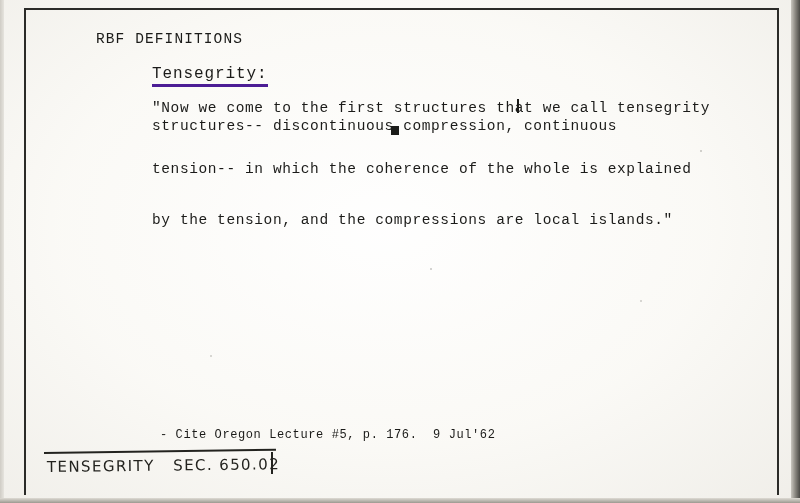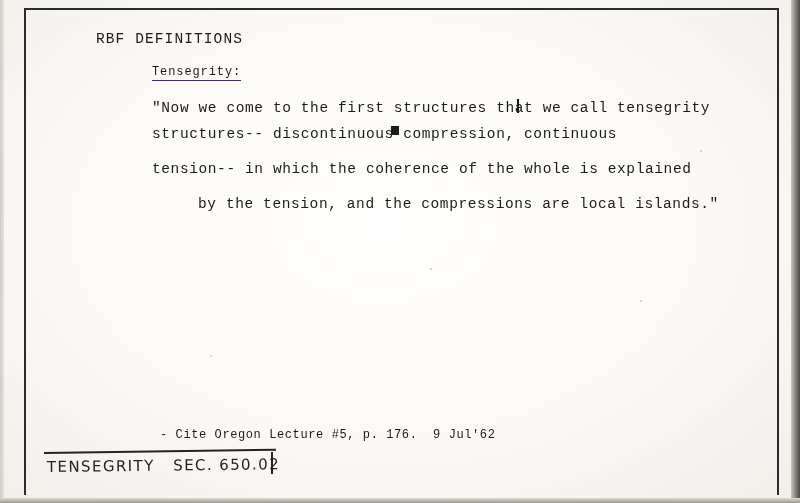--- a/index.html
+++ b/index.html
@@ -89,34 +89,34 @@
   #heading {
     left: 96px;
     top: 31px;
     font-size: 14.5px;
     letter-spacing: 1.1px;
   }
 
   #term {
     left: 152px;
     top: 65px;
-    font-size: 12px;
+    font-size: 16px;
     letter-spacing: 0.9px;
-    border-bottom: 1px solid #4c1d95;
+    border-bottom: 3px solid #4c1d95;
     padding-bottom: 1px;
   }
 
   #quote-body .line {
     left: 152px;
     font-size: 14.5px;
   }
   #q1 { top: 100px; }
-  #q2 { top: 126px; }
+  #q2 { top: 118px; }
   #q3 { top: 161px; text-align: center; }
-  #q4 { top: 196px; margin-left: 46px; }
+  #q4 { top: 212px; }
 
   
   .strike {
     position: absolute;
     background: #1b1b19;
   }
   #strike-1 { left: 517px; top: 99px; width: 2px; height: 14px; }
   #strike-2 { left: 391px; top: 126px; width: 8px; height: 9px; }
 
   #citation {

